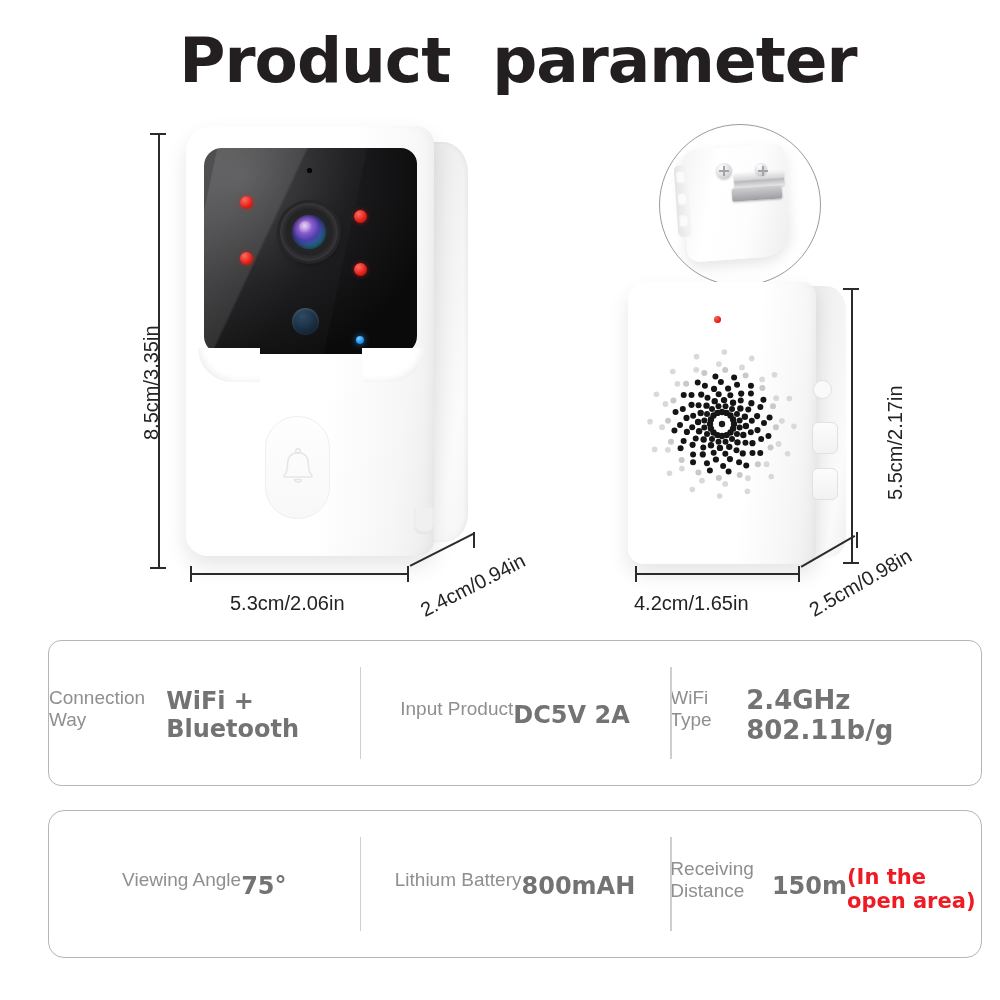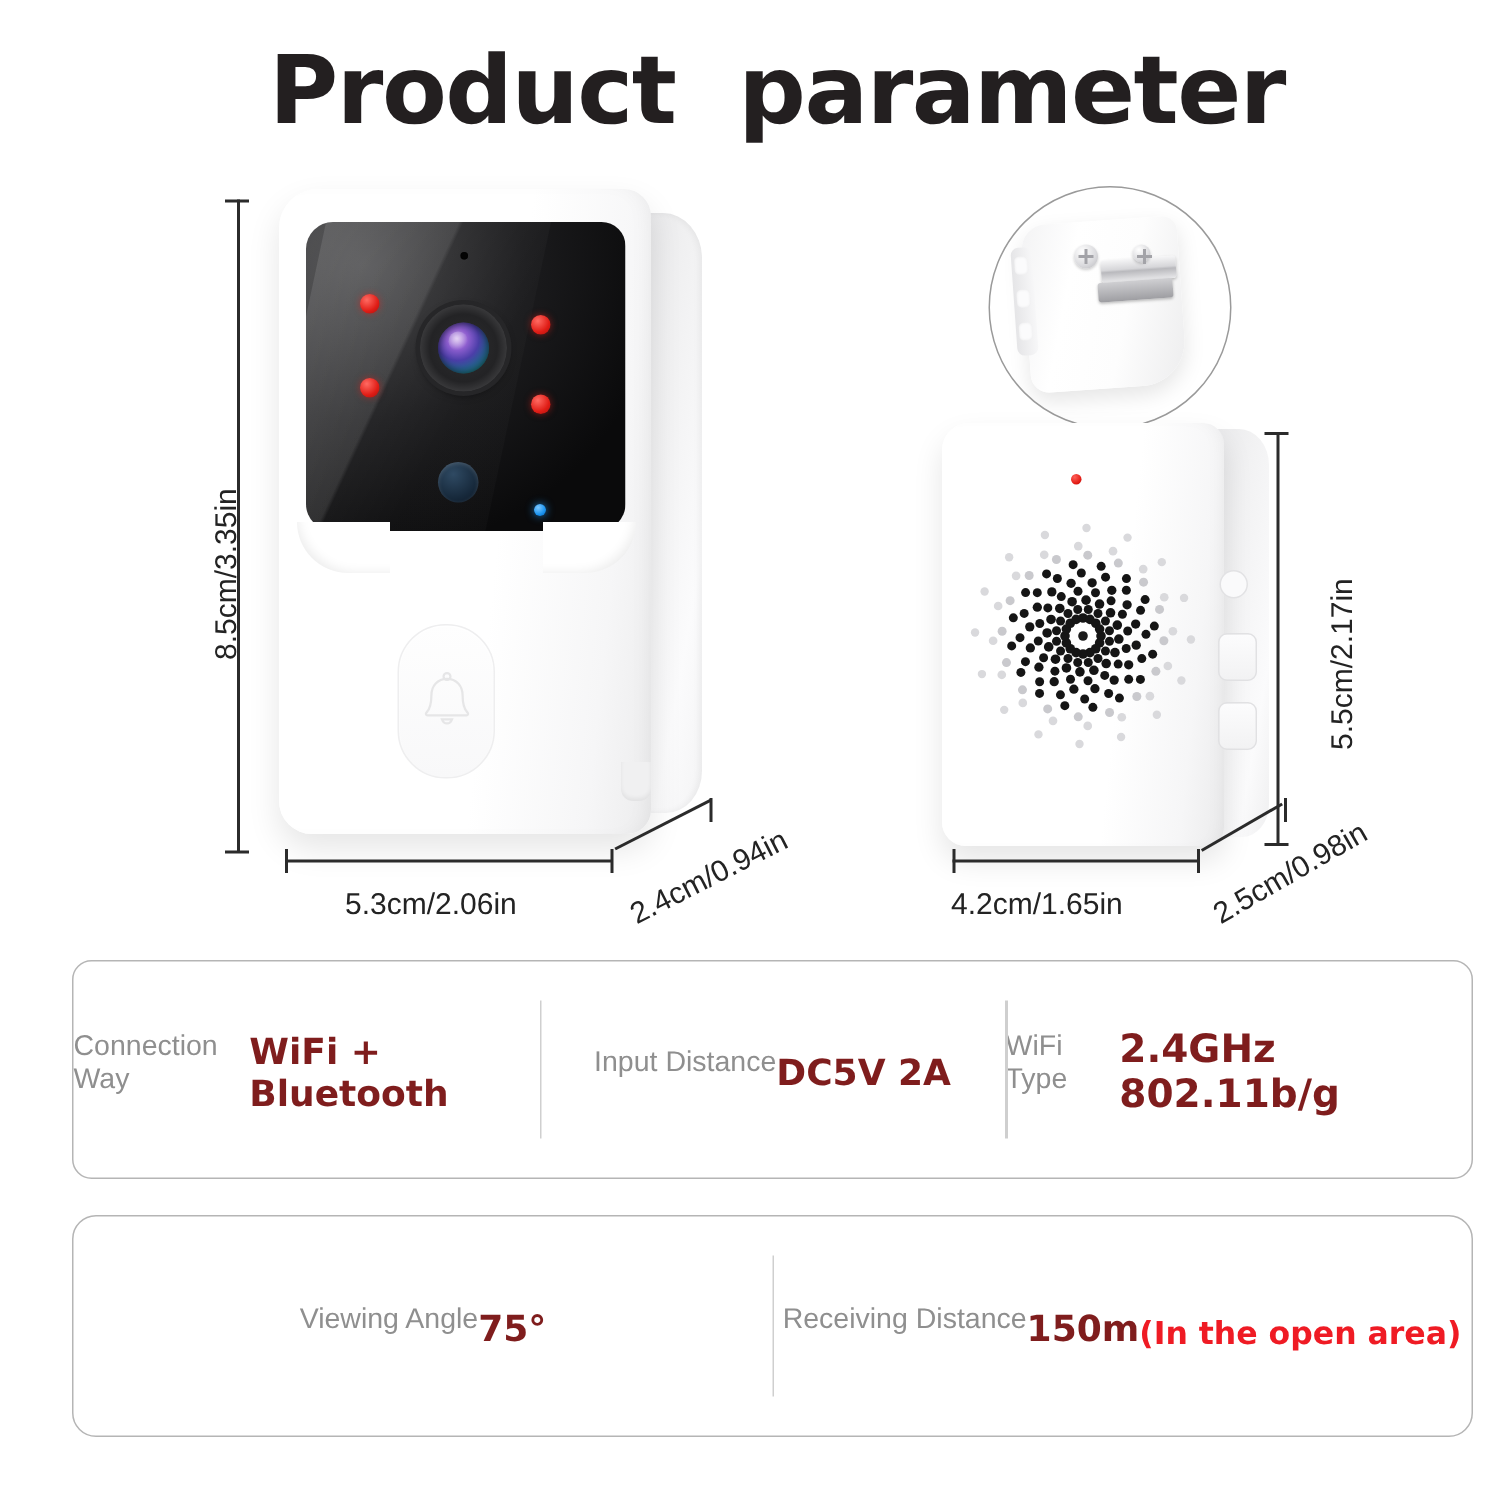--- a/index.html
+++ b/index.html
@@ -184,21 +184,21 @@
     display:flex;
   }
   .card.row1{top:640px;height:144px;}
   .card.row2{top:810px;height:146px;border-radius:16px;}
   .cell{flex:1;display:flex;flex-direction:row;align-items:center;justify-content:center;
     position:relative;padding-top:4px;}
   .cell + .cell:before{
     content:"";position:absolute;left:0;top:26px;bottom:26px;width:1.2px;background:#cfcfcf;
   }
   .cell .lbl{font-size:19px;color:#8f8f8f;font-family:"Liberation Sans", sans-serif;margin-bottom:13px;}
-  .cell .val{font-size:24px;font-weight:bold;color:#7f1d1d;font-family:"DejaVu Sans", sans-serif;}
+  .cell .val{font-size:24px;font-weight:bold;color:#737373;font-family:"DejaVu Sans", sans-serif;}
   .cell .note{font-size:21px;font-weight:bold;color:#ef1b24;margin-top:6px;
     font-family:"DejaVu Sans", sans-serif;}
   .cell .val.small{font-size:26px;}
 </style>
 </head>
 <body>
 
 <div id="stage">
 
   <div class="title">Product  parameter</div>
@@ -447,33 +447,37 @@
   <div class="dimline dim-h" style="left:783px;top:566px;width:62px;transform:rotate(-30deg);transform-origin:left center;"></div>
   <div class="cap-v" style="left:838px;top:532px;"></div>
   <div class="dimtext" style="left:793px;top:600px;transform:rotate(-30deg);transform-origin:left center;">2.5cm/0.98in</div>
 
   <div class="card row1">
     <div class="cell">
       <div class="lbl">Connection Way</div>
       <div class="val">WiFi + Bluetooth</div>
     </div>
     <div class="cell">
-      <div class="lbl">Input Distance</div>
+      <div class="lbl">Input Product</div>
       <div class="val">DC5V 2A</div>
     </div>
     <div class="cell">
       <div class="lbl">WiFi Type</div>
       <div class="val small">2.4GHz 802.11b/g</div>
     </div>
   </div>
 
   <div class="card row2">
     <div class="cell">
       <div class="lbl">Viewing Angle</div>
       <div class="val">75°</div>
+    </div>
+    <div class="cell">
+      <div class="lbl">Lithium Battery</div>
+      <div class="val">800mAH</div>
     </div>
     <div class="cell">
       <div class="lbl">Receiving Distance</div>
       <div class="val">150m</div>
       <div class="note">(In the open area)</div>
     </div>
   </div>
 
 </div>
 

